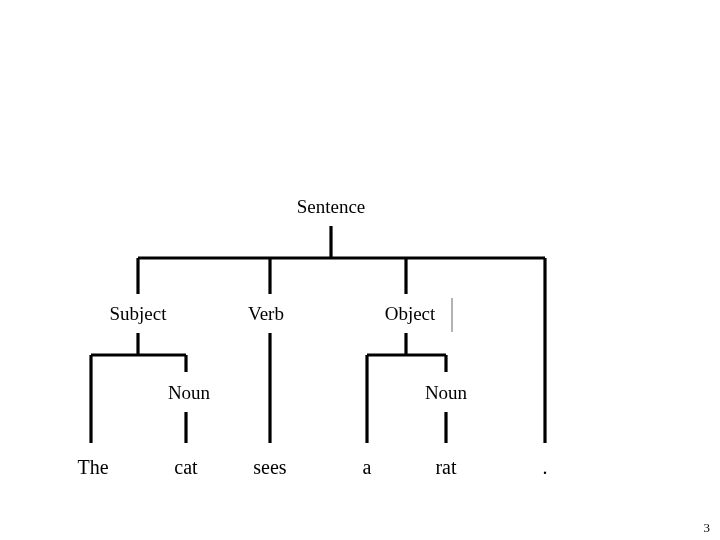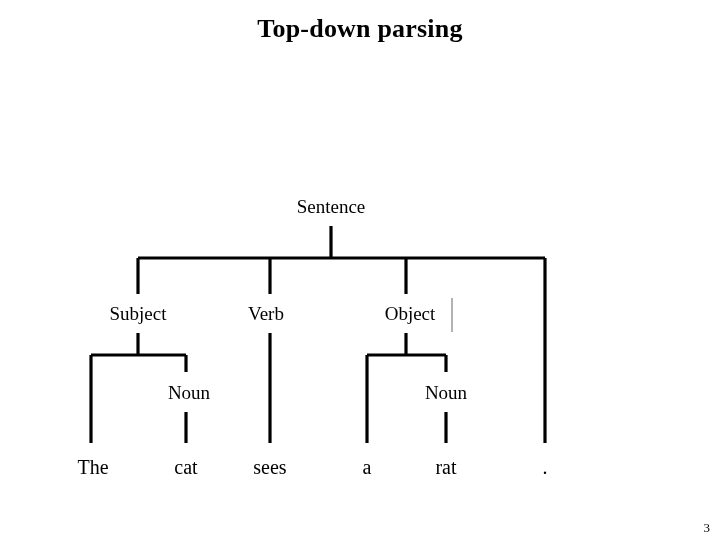--- a/index.html
+++ b/index.html
@@ -60,21 +60,20 @@
     font-size: 13px;
     font-family: "Liberation Serif", "DejaVu Serif", serif;
     color: #000000;
   }
 </style>
 </head>
 <body>
 
 <div id="slide">
 
-  <div id="slide-title">Top-down parsing</div>
 
   <svg id="tree-svg" viewBox="0 0 720 540">
 
     <text class="tree-label" x="331" y="213" text-anchor="middle">Sentence</text>
 
     <path class="tree-edge" d="M 331 226 L 331 258"></path>
 
     <path class="tree-edge" d="M 138 258 L 545 258"></path>
 
     <path class="tree-edge" d="M 138 258 L 138 294"></path>

